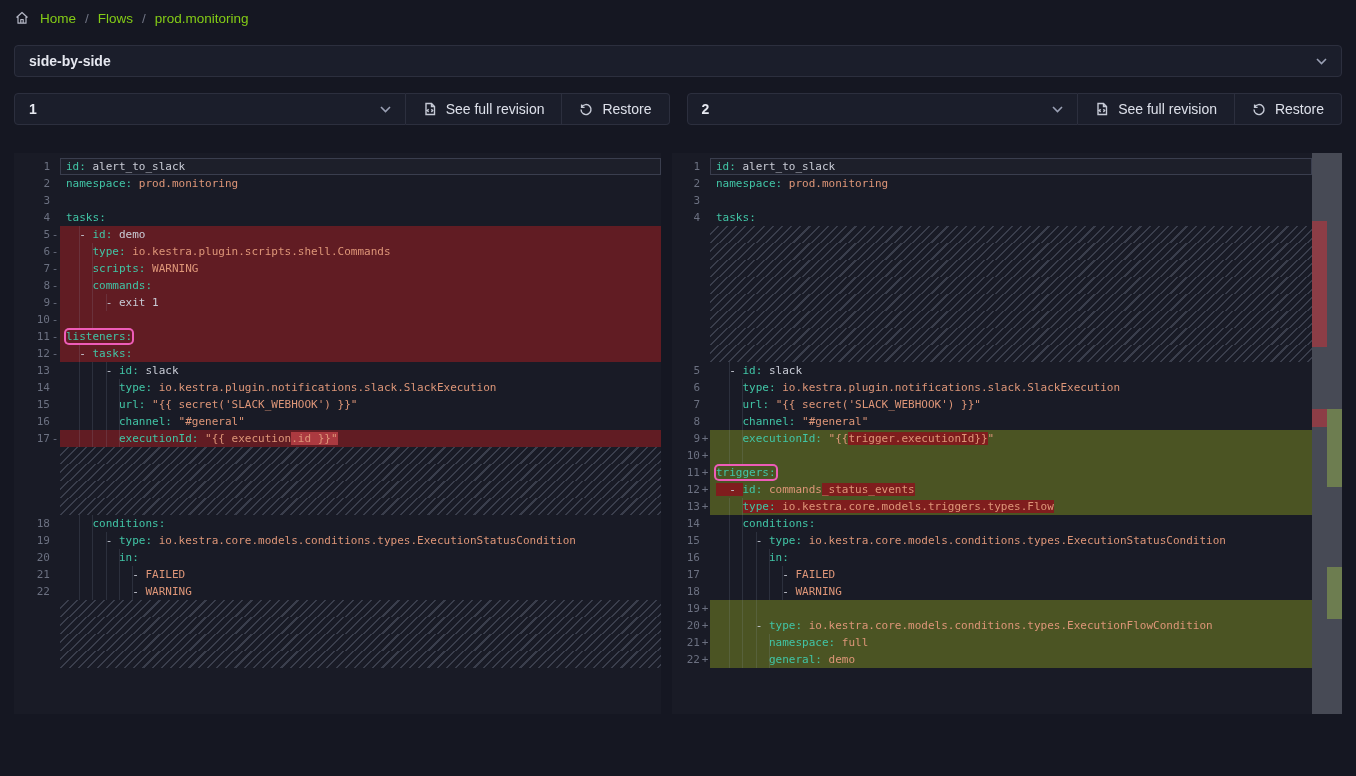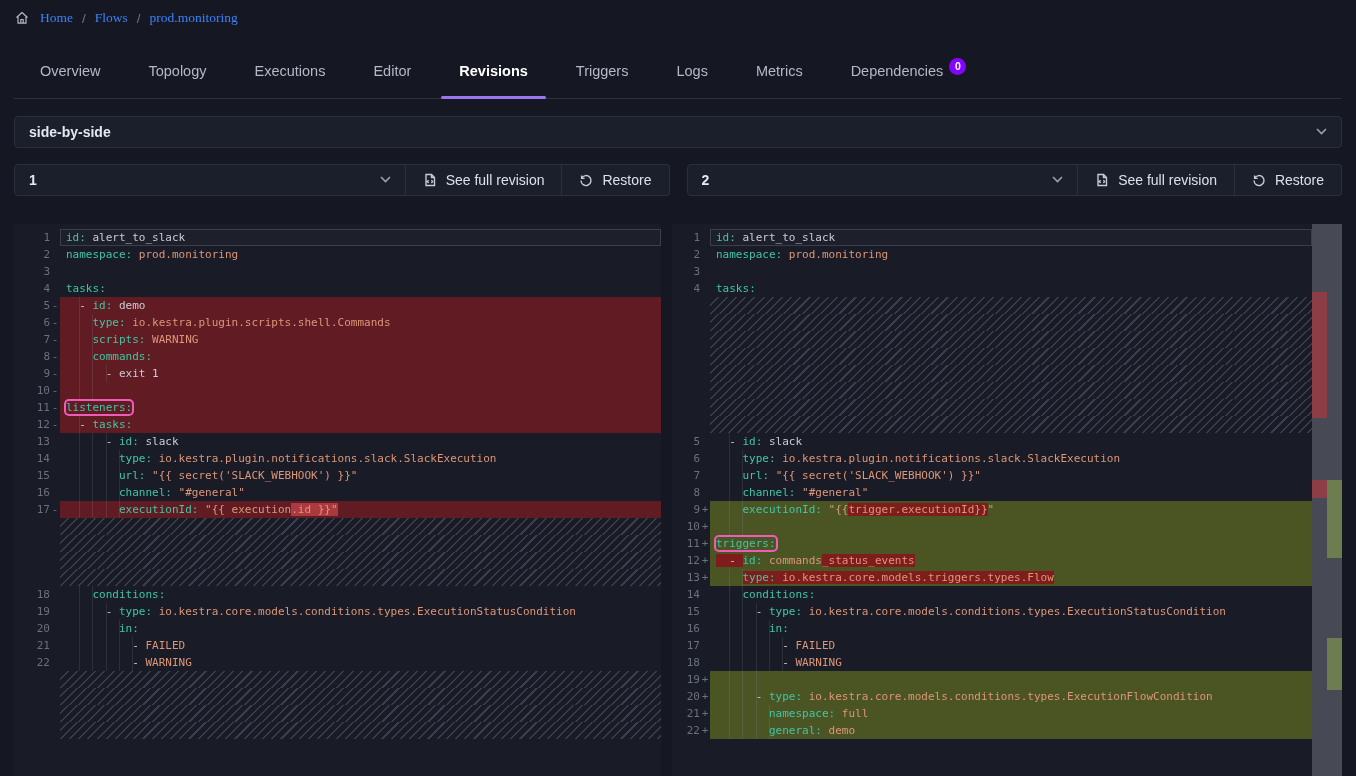--- a/index.html
+++ b/index.html
@@ -8,21 +8,21 @@
     background:#151722;
     font-family:"Liberation Sans", sans-serif;
     color:#dfe2ec;
   }
   .page { padding:8px 14px 0 14px; height:100%; }
 
   
   .breadcrumb { display:flex; align-items:center; font-size:13.5px; color:#c0c3d0; height:20px; }
   .breadcrumb .home-ic { width:16px; height:16px; margin-right:10px; color:#b4b7c5; }
   .breadcrumb .sep { color:#6f7383; margin:0 9px; }
-  .breadcrumb .bc-item { color:#3b82f6; cursor:pointer;font-family:Liberation Serif, serif; }
+  .breadcrumb .bc-item { color:#84cc16; cursor:pointer; }
 
   
   .tabs { display:flex; gap:48px; margin-top:27px; padding-left:26px; border-bottom:1px solid #2c2f3c; }
   .tab { position:relative; font-size:14.5px; color:#b4b8c8; padding:8px 0 17px; cursor:pointer; white-space:nowrap; }
   .tab.active { color:#ffffff; font-weight:700; }
   .tab.active::after { content:""; position:absolute; left:-18px; right:-18px; bottom:-1px; height:3px; border-radius:2px; background:#9b75ee; }
   .badge { display:inline-flex; align-items:center; justify-content:center; min-width:17px; height:17px; border-radius:9px; background:#8405ff; color:#fff; font-size:10.5px; font-weight:700; margin-left:6px; transform:translateY(-6px); padding:0 4px; }
 
   
   .select { display:flex; align-items:center; height:32px; background:#1b1e2b; border:1px solid #2c2f3e; border-radius:4px; padding:0 14px; font-size:14px; color:#e6e8f0; cursor:pointer; }
@@ -78,31 +78,20 @@
     <svg class="home-ic" viewBox="0 0 16 16">
       <path d="M2.5 7.5 L8 2.5 L13.5 7.5 M4 6.8 V13.2 H12 V6.8 M6.8 13.2 V9.5 H9.2 V13.2" fill="none" stroke="currentColor" stroke-width="1.2" stroke-linejoin="round"></path>
     </svg>
     <span class="bc-item">Home</span>
     <span class="sep">/</span>
     <span class="bc-item">Flows</span>
     <span class="sep">/</span>
     <span class="bc-item">prod.monitoring</span>
   </div>
 
-  <div class="tabs" id="tabs">
-      <div class="tab">Overview</div>
-      <div class="tab">Topology</div>
-      <div class="tab">Executions</div>
-      <div class="tab">Editor</div>
-      <div class="tab active">Revisions</div>
-      <div class="tab">Triggers</div>
-      <div class="tab">Logs</div>
-      <div class="tab">Metrics</div>
-      <div class="tab">Dependencies<span class="badge">0</span></div>
-    </div>
 
   <div class="select mode-select">
     <span class="grow">side-by-side</span>
     <svg class="chev" viewBox="0 0 11 7">
         <polyline points="1,1 5.5,5.5 10,1"></polyline>
       </svg>
   </div>
 
   <div class="rev-row">
     <div class="rev-group">

